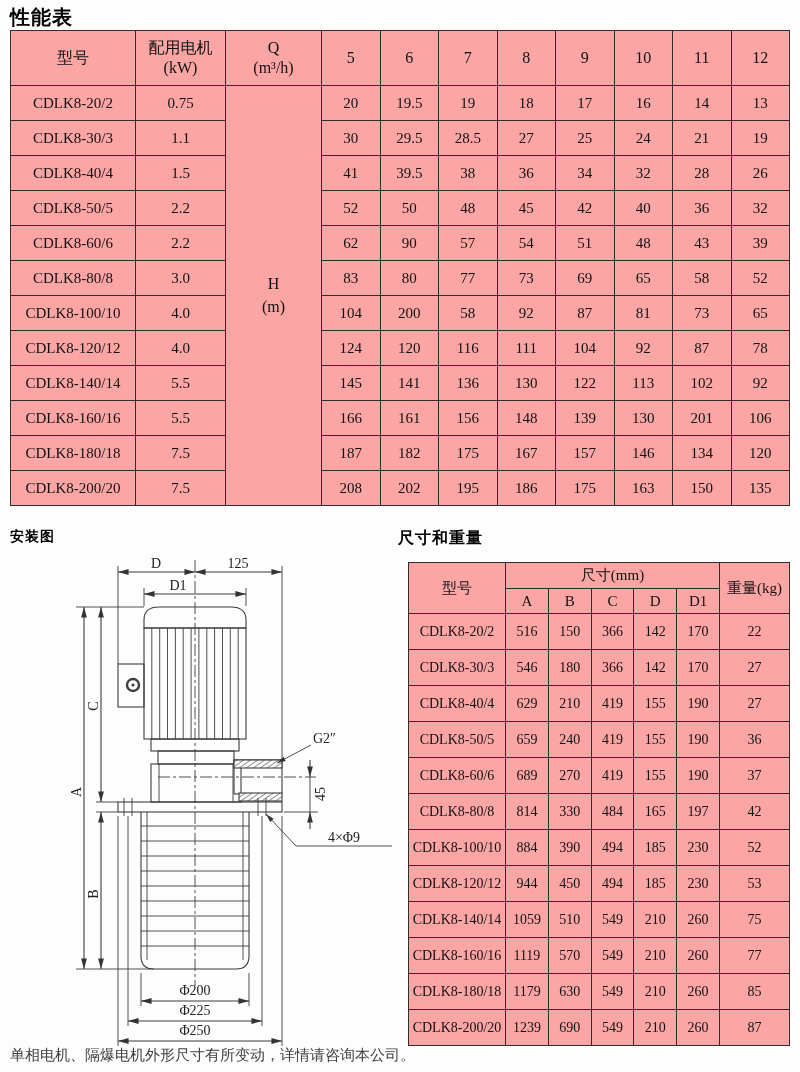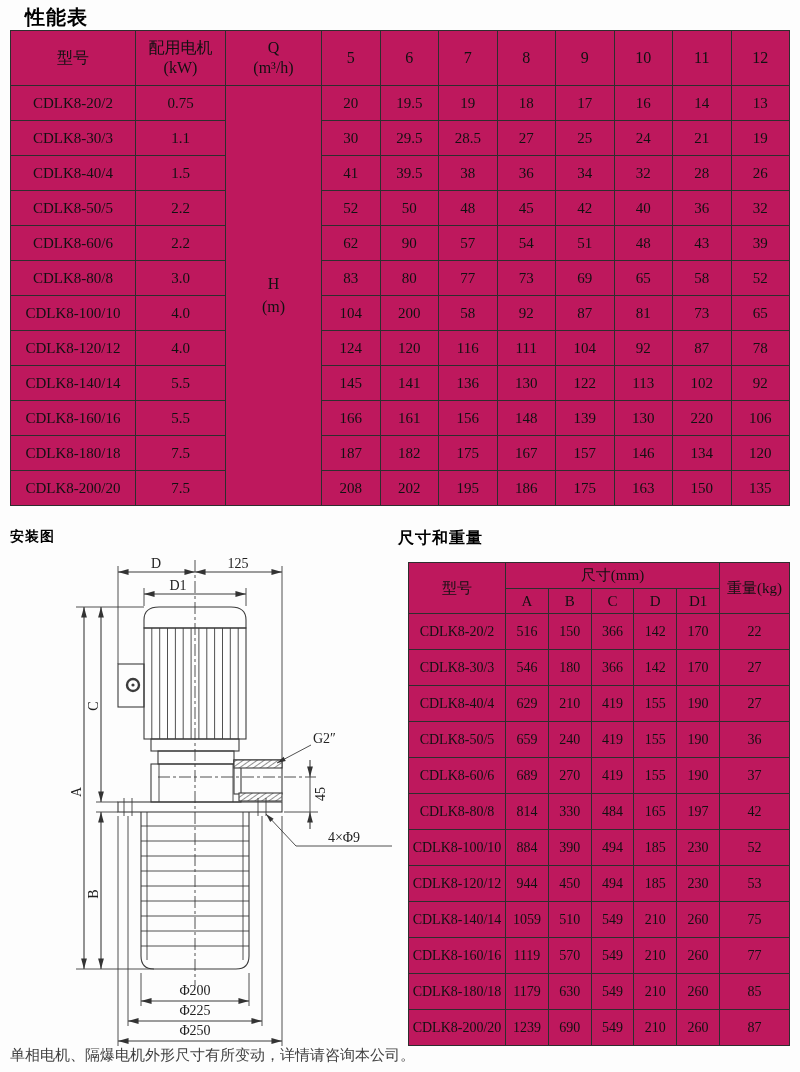--- a/index.html
+++ b/index.html
@@ -6,25 +6,25 @@
   body{
     width:800px;height:1072px;position:relative;overflow:hidden;
     background:#fdfdfd;color:#111;
     font-family:"Liberation Serif","DejaVu Serif",serif;
   }
   .sec-title{
     position:absolute;margin:0;
     font-family:"DejaVu Sans","Liberation Sans",sans-serif;
     font-weight:bold;color:#000;letter-spacing:1px;
   }
-  #perf-title{left:25px;top:4px;font-size:20px;}
+  #perf-title{left:10px;top:4px;font-size:20px;}
   #install-title{left:10px;top:528px;font-size:14px;}
   #dims-title{left:398px;top:528px;font-size:16px;}
 
-  table{border-collapse:collapse;table-layout:fixed;position:absolute;background:#be185d;}
+  table{border-collapse:collapse;table-layout:fixed;position:absolute;background:#fca5a5;}
   th,td{border:1px solid #2e2e2e;text-align:center;vertical-align:middle;
         padding:0;font-weight:normal;overflow:hidden;}
 
   #perf-table{left:10px;top:30px;width:780px;border:1.5px solid #2e2e2e;}
   #perf-table th{height:54px;font-size:16px;}
   #perf-table td{height:34px;font-size:15px;}
   #perf-table .two-line div{line-height:1.25;}
   #perf-table td.hcell{font-size:16px;}
   #perf-table td.hcell div{line-height:1.4;}
 
@@ -200,21 +200,21 @@
       </tr>
       <tr>
         <td>CDLK8-160/16</td>
         <td>5.5</td>
         <td>166</td>
         <td>161</td>
         <td>156</td>
         <td>148</td>
         <td>139</td>
         <td>130</td>
-        <td>220</td>
+        <td>201</td>
         <td>106</td>
       </tr>
       <tr>
         <td>CDLK8-180/18</td>
         <td>7.5</td>
         <td>187</td>
         <td>182</td>
         <td>175</td>
         <td>167</td>
         <td>157</td>

